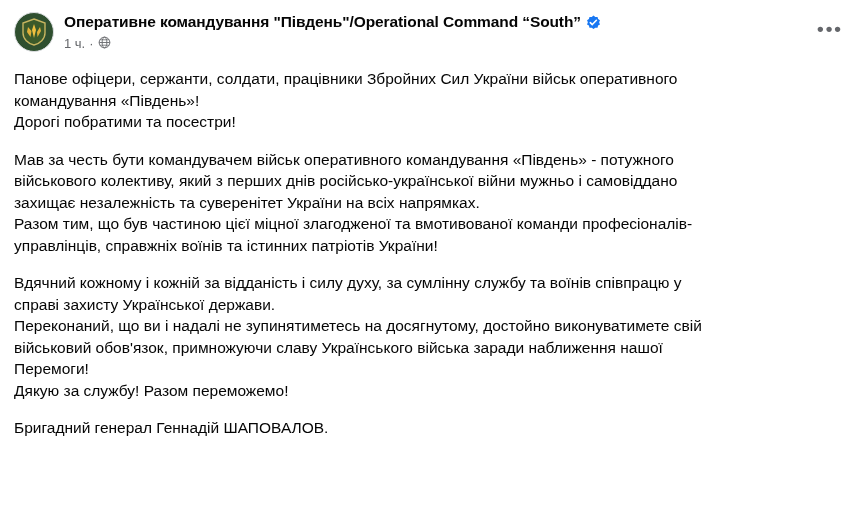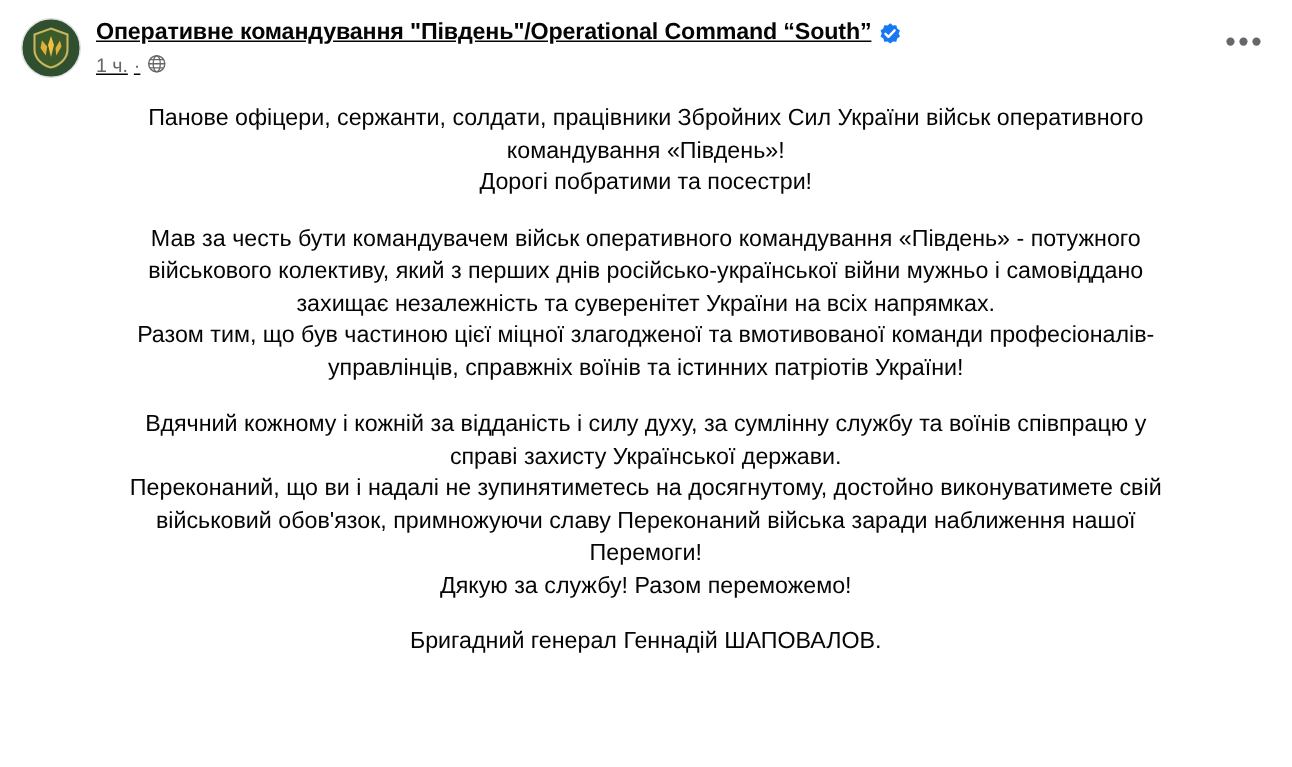--- a/index.html
+++ b/index.html
@@ -45,21 +45,20 @@
     transform: translate(-50%, -50%);
     width: 26px;
     height: 28px;
   }
   .header-text {
     margin-left: 10px;
     display: flex;
     flex-direction: column;
     justify-content: flex-start;
     padding-top: 1px;
-    text-decoration: underline;
   }
   .name-row {
     display: flex;
     align-items: center;
     line-height: 1.2;
   }
   .page-name {
     font-size: 15.5px;
     font-weight: bold;
     color: #050505;
@@ -111,21 +110,20 @@
   }
   .post-body {
     padding: 16px 14px 0 14px;
     font-size: 15.5px;
     line-height: 21.5px;
     color: #050505;
     white-space: normal;
   }
   .para {
     margin: 0 0 16px 0;
-    text-align: center;
   }
   .para:last-child {
     margin-bottom: 0;
   }
   .para .line {
     display: block;
   }
 </style>
 </head>
 <body>
@@ -186,21 +184,21 @@
       <span class="line">військового колективу, який з перших днів російсько-української війни мужньо і самовіддано</span>
       <span class="line">захищає незалежність та суверенітет України на всіх напрямках.</span>
       <span class="line">Разом тим, що був частиною цієї міцної злагодженої та вмотивованої команди професіоналів-</span>
       <span class="line">управлінців, справжніх воїнів та істинних патріотів України!</span>
     </div>
 
     <div class="para">
       <span class="line">Вдячний кожному і кожній за відданість і силу духу, за сумлінну службу та воїнів співпрацю у</span>
       <span class="line">справі захисту Української держави.</span>
       <span class="line">Переконаний, що ви і надалі не зупинятиметесь на досягнутому, достойно виконуватимете свій</span>
-      <span class="line">військовий обов'язок, примножуючи славу Переконаний війська заради наближення нашої</span>
+      <span class="line">військовий обов'язок, примножуючи славу Українського війська заради наближення нашої</span>
       <span class="line">Перемоги!</span>
       <span class="line">Дякую за службу! Разом переможемо!</span>
     </div>
 
 
     <div class="para">
       <span class="line">Бригадний генерал Геннадій ШАПОВАЛОВ.</span>
     </div>
 
   </div>

